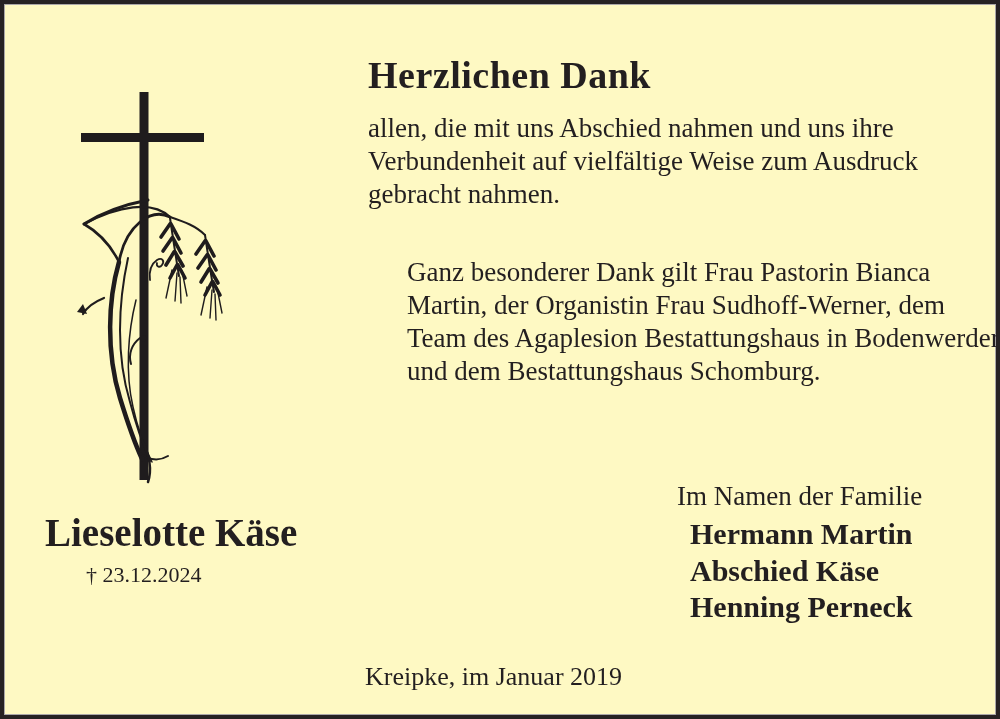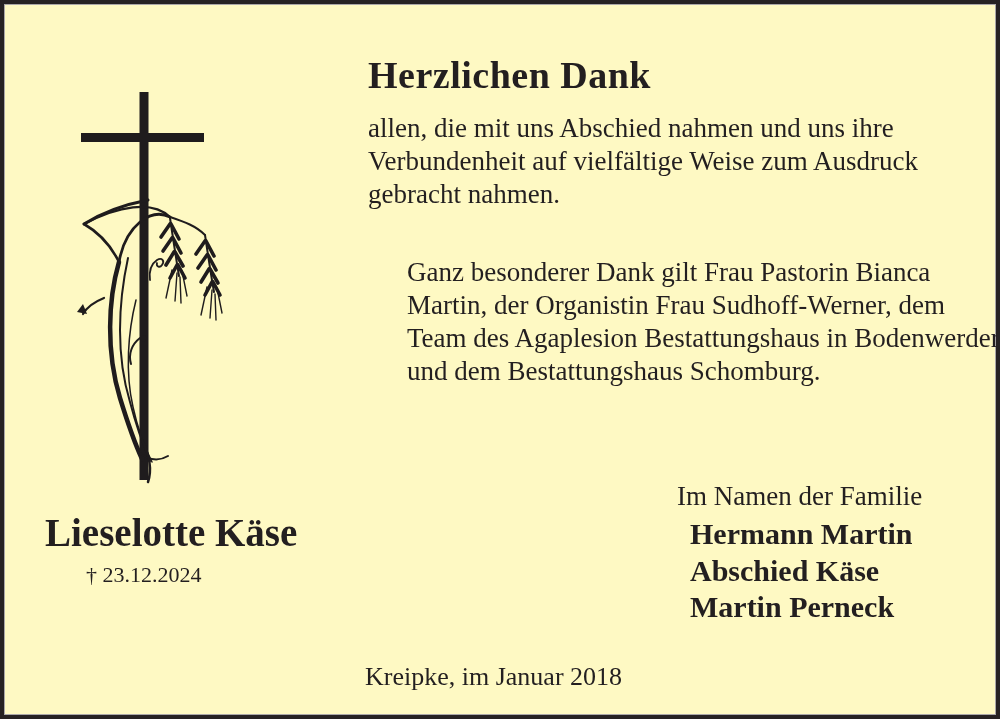--- a/index.html
+++ b/index.html
@@ -152,20 +152,20 @@
     <div>Martin, der Organistin Frau Sudhoff-Werner, dem</div>
     <div>Team des Agaplesion Bestattungshaus in Bodenwerder</div>
     <div>und dem Bestattungshaus Schomburg.</div>
   </div>
 
   <div class="abs family-intro">Im Namen der Familie</div>
 
   <div class="abs family-names">
     <div>Hermann Martin</div>
     <div>Abschied Käse</div>
-    <div>Martin Perneck</div>
+    <div>Henning Perneck</div>
   </div>
 
   <div class="abs deceased-name">Lieselotte Käse</div>
   <div class="abs death-date">† 23.12.2024</div>
-  <div class="abs place-date">Kreipke, im Januar 2018</div>
+  <div class="abs place-date">Kreipke, im Januar 2019</div>
 
 </div>
 
 </body></html>

